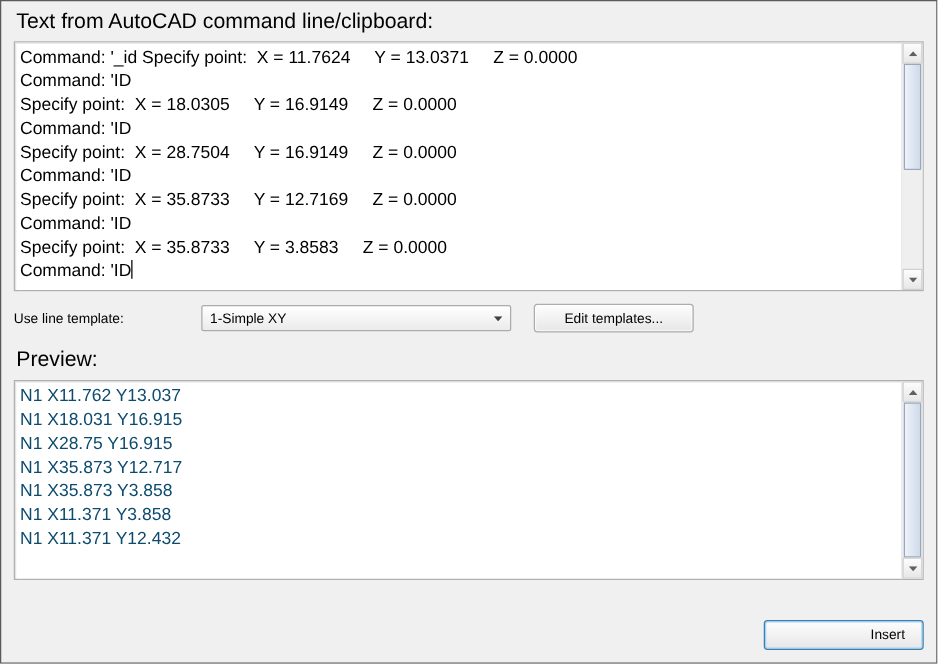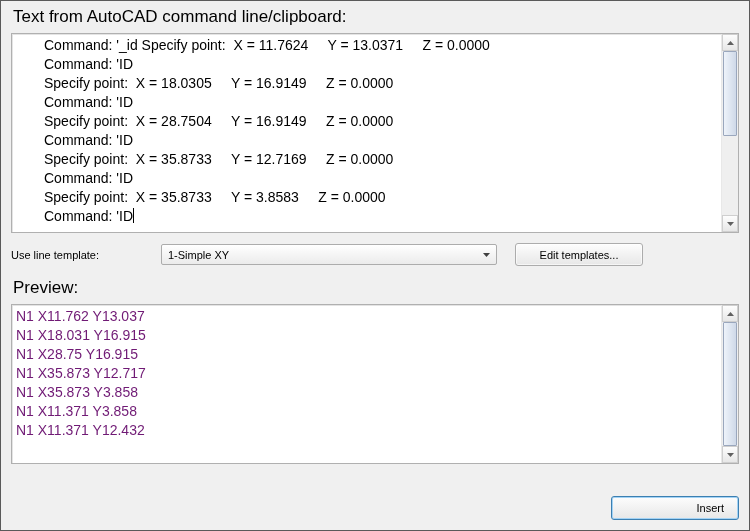--- a/index.html
+++ b/index.html
@@ -74,29 +74,28 @@
   .text-inner {
     position: absolute;
     left: 0; top: 0; right: 17px; bottom: 0;
     padding: 2px 4px;
     font-family: Arial, sans-serif;
     font-size: 14px;
     color: #000;
     line-height: 19px;
     white-space: pre;
     overflow: hidden;
-    margin-left: 28px;
   }
   .preview-inner {
     position: absolute;
     left: 0; top: 0; right: 17px; bottom: 0;
     padding: 2px 4px;
     font-family: Arial, sans-serif;
     font-size: 14px;
-    color: #701a75;
+    color: #0c4a6e;
     line-height: 19px;
     white-space: pre;
     overflow: hidden;
   }
   .caret {
     display: inline-block;
     width: 1px;
     height: 15px;
     background: #000;
     vertical-align: -2px;
@@ -134,21 +133,21 @@
   .template-row {
     display: flex;
     align-items: center;
     padding: 6px 0 6px 0;
   }
   .template-row .lbl {
     width: 150px;
     font-size: 11px;
   }
   .combo {
-    width: 336px;
+    width: 248px;
     height: 21px;
     background: linear-gradient(to bottom, #ffffff, #ebebeb);
     border: 1px solid #acacac;
     border-radius: 2px;
     display: flex;
     align-items: center;
     padding: 0 2px 0 6px;
     font-size: 11px;
     color: #000;
     position: relative;

